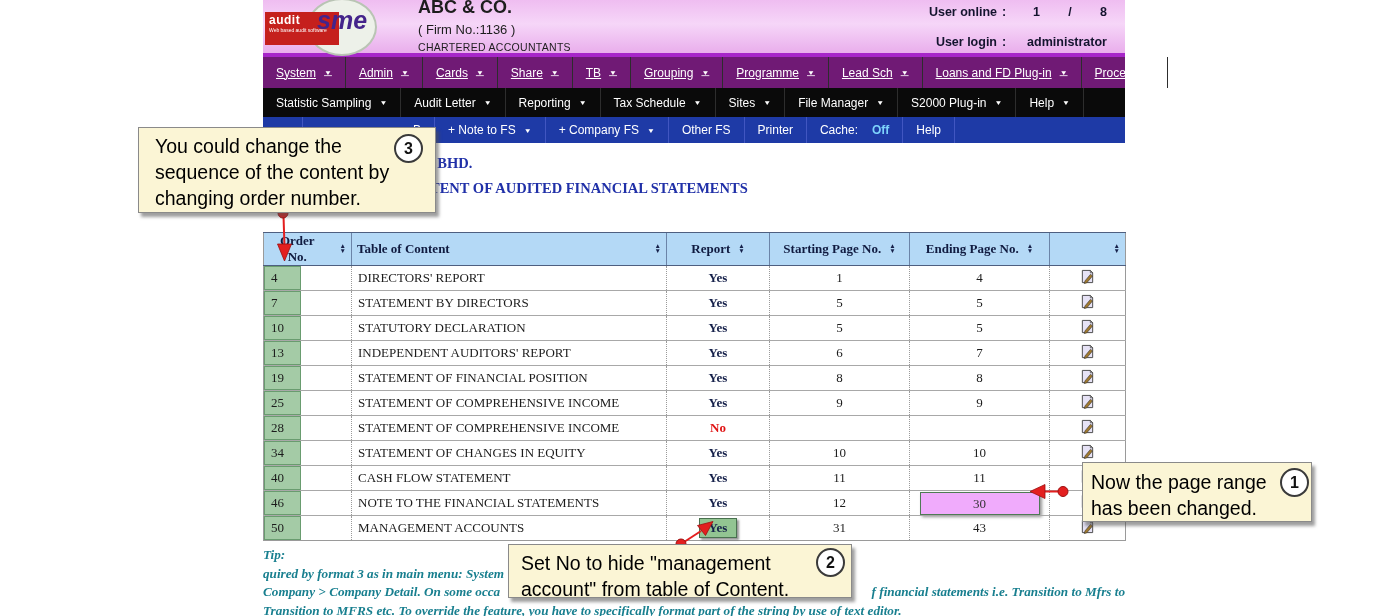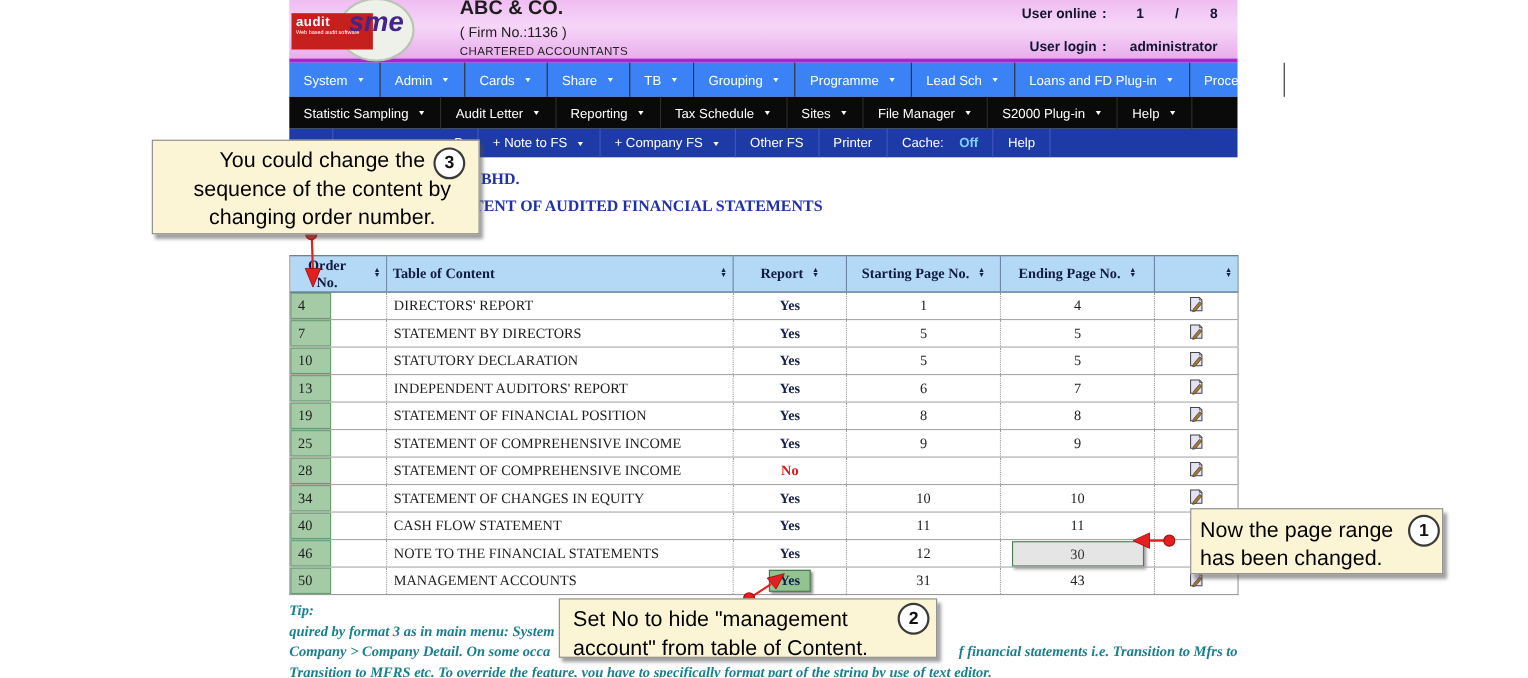--- a/index.html
+++ b/index.html
@@ -25,21 +25,21 @@
   .firm .type{font-size:10.5px;margin-top:4px;letter-spacing:.3px;}
   .uinfo{position:absolute;top:5px;right:18px;display:grid;grid-template-columns:auto 14px 96px;
          row-gap:16px;font-size:12.5px;font-weight:bold;color:#14142e;}
   .uinfo .lab{text-align:right;}
   .uinfo .col{text-align:center;}
   .uinfo .valrow{display:flex;justify-content:space-between;padding-left:22px;}
   .uinfo .val{text-align:right;}
 
   
   .mbar{display:flex;align-items:stretch;color:#fff;font-size:12px;}
-  .m1{height:31px;background:#3b82f6;}
+  .m1{height:31px;background:#701a75;text-decoration:underline;}
   .m2{height:29px;background:#0a0a0a;}
   .m1 .mi,.m2 .mi{border-right:1px solid #2d2d2d;}
   .m3{height:26px;background:#1e3aa6;}
   .m3 .mi{border-right:1px solid #4156c1;font-size:12px;}
   .mi{display:flex;align-items:center;padding:0 13px;cursor:default;white-space:nowrap;}
   .mi.right{justify-content:flex-end;}
   .arr{font-size:8px;margin-left:8px;transform:scaleY(.8);}
   .hot{color:#7dd3fc;font-weight:bold;margin-left:14px;}
 
   
@@ -67,37 +67,37 @@
   .toc td.c-order{padding:0;}
   .obox{width:37px;height:24px;box-sizing:border-box;background:#a4cba6;border:1px solid #699c6f;
         display:flex;align-items:center;padding-left:6px;}
   .toc td.c-content{padding-left:6px;}
   .toc td.c-report{text-align:center;font-weight:bold;color:#15204a;}
   .toc td.c-report .no{color:#e01414;}
   .toc td.c-num{text-align:center;}
   .toc td.c-icon{text-align:center;}
   .hl-yes{display:inline-block;background:#92c492;border:1px solid #49714f;
           box-shadow:2px 2px 2px rgba(90,90,90,.65);padding:1px 9px;}
-  .hl-end{display:block;width:118px;height:21px;line-height:21px;margin:0 auto;background:#e5e5e5;
+  .hl-end{display:block;width:118px;height:21px;line-height:21px;margin:0 auto;background:#f0abfc;
           border:1px solid #4f7a55;box-shadow:2px 2px 3px rgba(90,90,90,.65);
           text-align:center;color:#333;}
 
   
   .tip{position:absolute;left:0;top:546px;width:862px;font-family:"Liberation Serif",serif;
        font-size:13.2px;font-style:italic;font-weight:bold;color:#187f8f;line-height:18.5px;}
   .tip .row{display:flex;justify-content:space-between;}
 
   
   .callout{position:absolute;background:#fbf5d5;border:1px solid #8a8a8a;
            box-shadow:3px 4px 3px rgba(80,80,80,.55);color:#000;z-index:30;}
   .co-text{line-height:26px;}
   .badge{position:absolute;width:25px;height:25px;border:2px solid #3a3a3a;border-radius:50%;
          background:#fff;display:flex;align-items:center;justify-content:center;
          font-weight:bold;font-size:16px;color:#111;z-index:31;}
-  #co3{left:138px;top:127px;width:276px;height:74px;padding:5px 4px 5px 16px;font-size:19.5px;text-align:center;}
+  #co3{left:138px;top:127px;width:276px;height:74px;padding:5px 4px 5px 16px;font-size:19.5px;}
   #co1{left:1082px;top:462px;width:212px;height:46px;padding:6px 8px;font-size:19.5px;}
   #co2{left:508px;top:544px;width:318px;height:42px;padding:5px 12px;font-size:19.5px;}
   .overlay{position:absolute;left:0;top:0;width:1389px;height:616px;pointer-events:none;z-index:20;}
 </style>
 </head>
 <body>
 
 <div class="stage">
   <div class="app">
 

